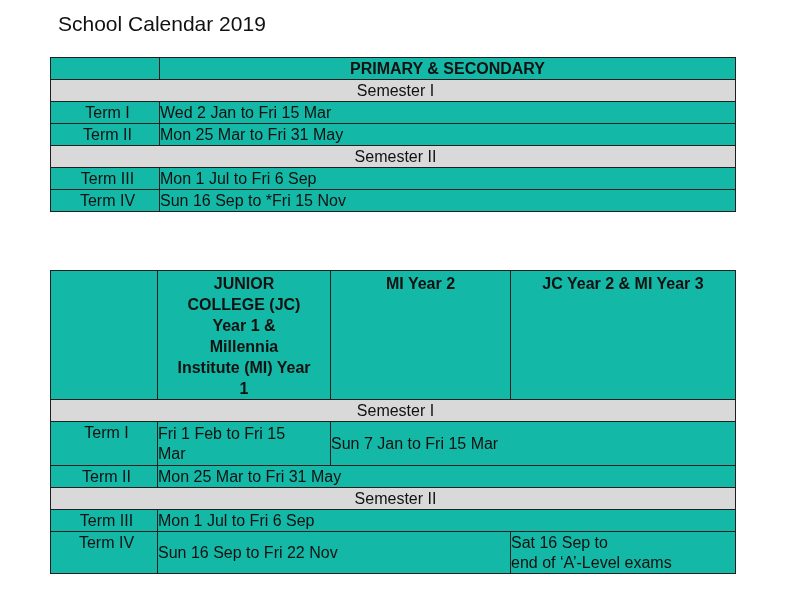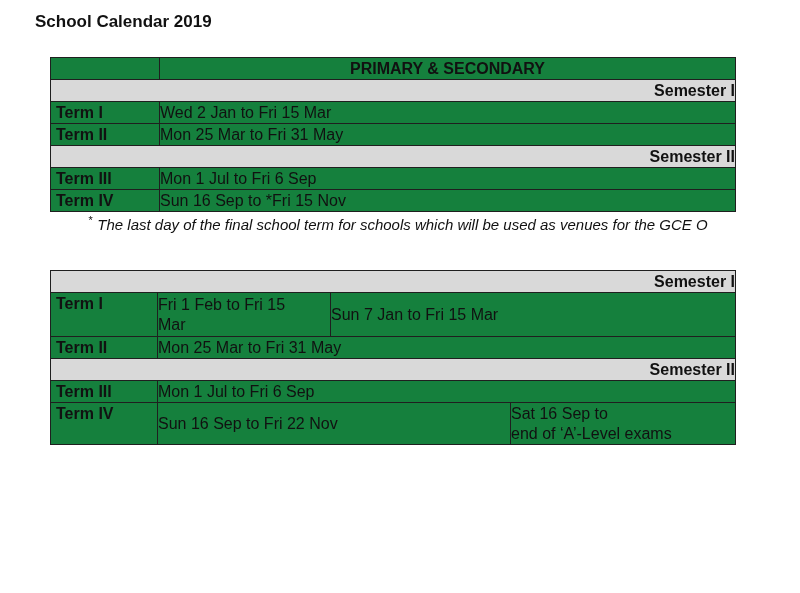--- a/index.html
+++ b/index.html
@@ -12,39 +12,39 @@
   body {
     width: 800px; height: 593px;
     font-family: "Liberation Sans", "DejaVu Sans", sans-serif;
     color: var(--text);
     position: relative;
     overflow: hidden;
   }
   .page { position: absolute; inset: 0; }
 
   .title {
-    position: absolute; left: 35px; top: 12px;
-    font-size: 17px; font-weight: bold; color: var(--text);
+    position: absolute; left: 58px; top: 12px;
+    font-size: 21px; font-weight: normal; color: var(--text);
   }
 
   table.cal {
     border-collapse: collapse; table-layout: fixed;
-    background: #15803d;
+    background: #14b8a6;
   }
   .cal th, .cal td {
     border: 1.5px solid var(--table-border);
     font-size: 16px; color: var(--text);
     line-height: 20px; overflow: hidden;
   }
   .cal th { font-weight: bold; text-align: center; vertical-align: middle; }
-  .cal td.lbl { font-weight: bold; text-align: left; padding-left: 5px; vertical-align: middle; }
+  .cal td.lbl { font-weight: normal; text-align: center; padding-left: 5px; vertical-align: middle; }
   .cal td.val { text-align: left; vertical-align: middle; }
   .cal tr.sem td {
     background: var(--semester-row-fill);
-    font-weight: bold; text-align: right; padding-left: 5px;
+    font-weight: normal; text-align: center; padding-left: 5px;
     vertical-align: middle;
   }
   .pre { white-space: pre-line; }
 
   
   .t1 { position: absolute; left: 50px; top: 57px; width: 685px; }
   .t1 tr { height: 22px; }
 
   
   .footnote {
@@ -99,31 +99,41 @@
         <td class="val">Mon 1 Jul to Fri 6 Sep</td>
       </tr>
       <tr>
         <td class="lbl">Term IV</td>
         <td class="val">Sun 16 Sep to *Fri 15 Nov</td>
       </tr>
     </tbody>
   </table>
 
   <div class="footnote">
-    <div class="fn1"><sup>*</sup><span>The last day of the final school term for schools which will be used as venues for the GCE O</span></div>
   </div>
 
   <table class="cal t2">
     <colgroup>
         <col style="width:107px">
         <col style="width:173px">
         <col style="width:180px">
         <col style="width:225px">
       </colgroup>
     <tbody>
+      <tr class="hdr">
+        <th></th>
+        <th class="pre">JUNIOR
+COLLEGE (JC)
+Year 1 &amp;
+Millennia
+Institute (MI) Year
+1</th>
+        <th>MI Year 2</th>
+        <th>JC Year 2 &amp; MI Year 3</th>
+      </tr>
       <tr class="sem">
         <td colspan="4">Semester I</td>
       </tr>
       <tr class="tall44">
         <td class="lbl">Term I</td>
         <td class="val pre">Fri 1 Feb to Fri 15
 Mar</td>
         <td class="val" colspan="2">Sun 7 Jan to Fri 15 Mar</td>
       </tr>
       <tr>

